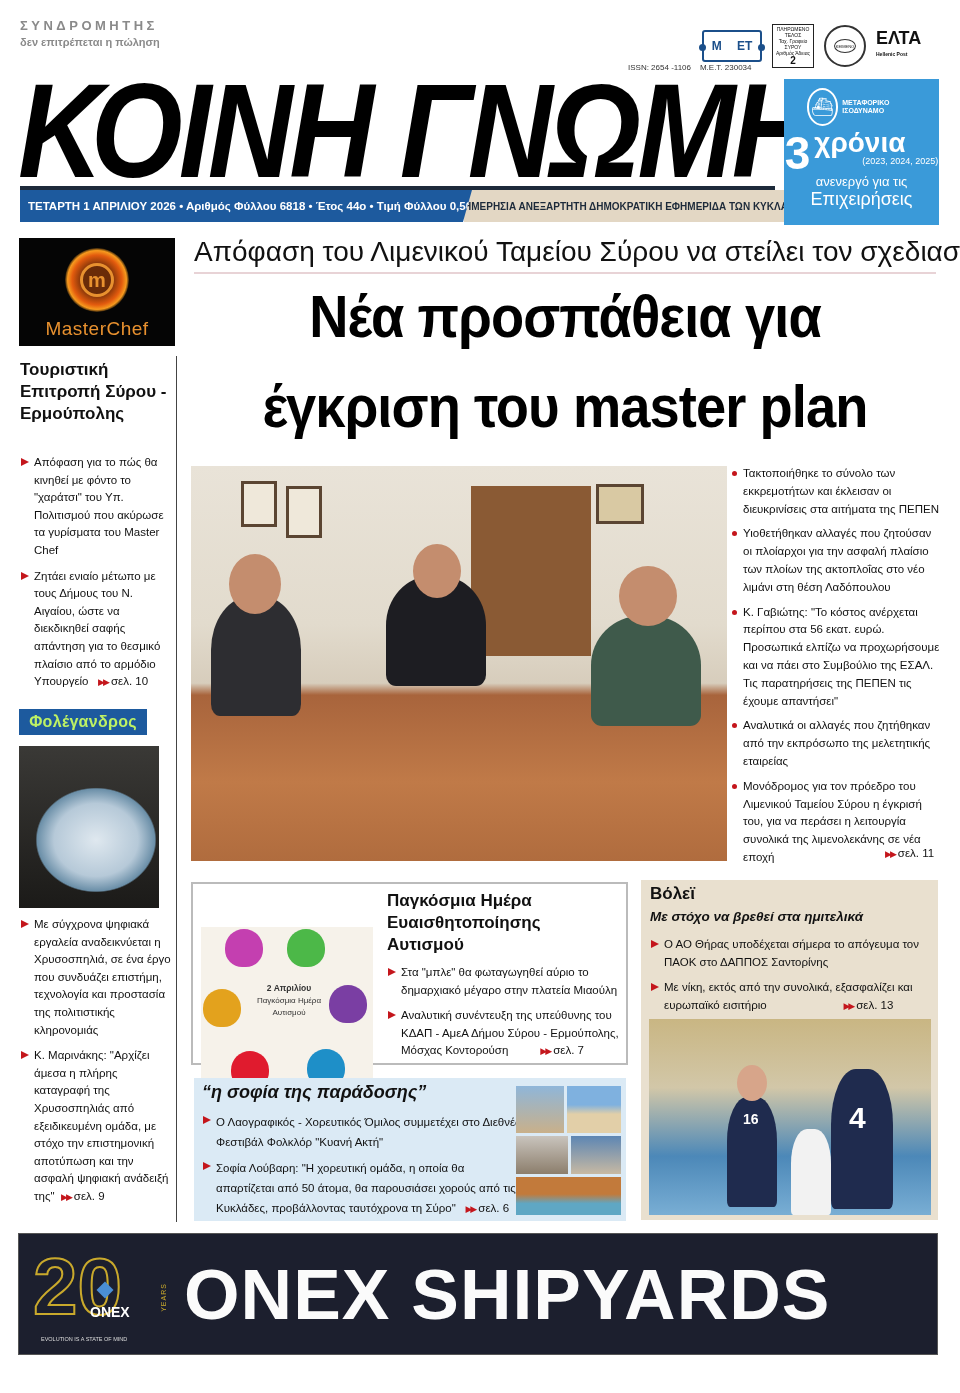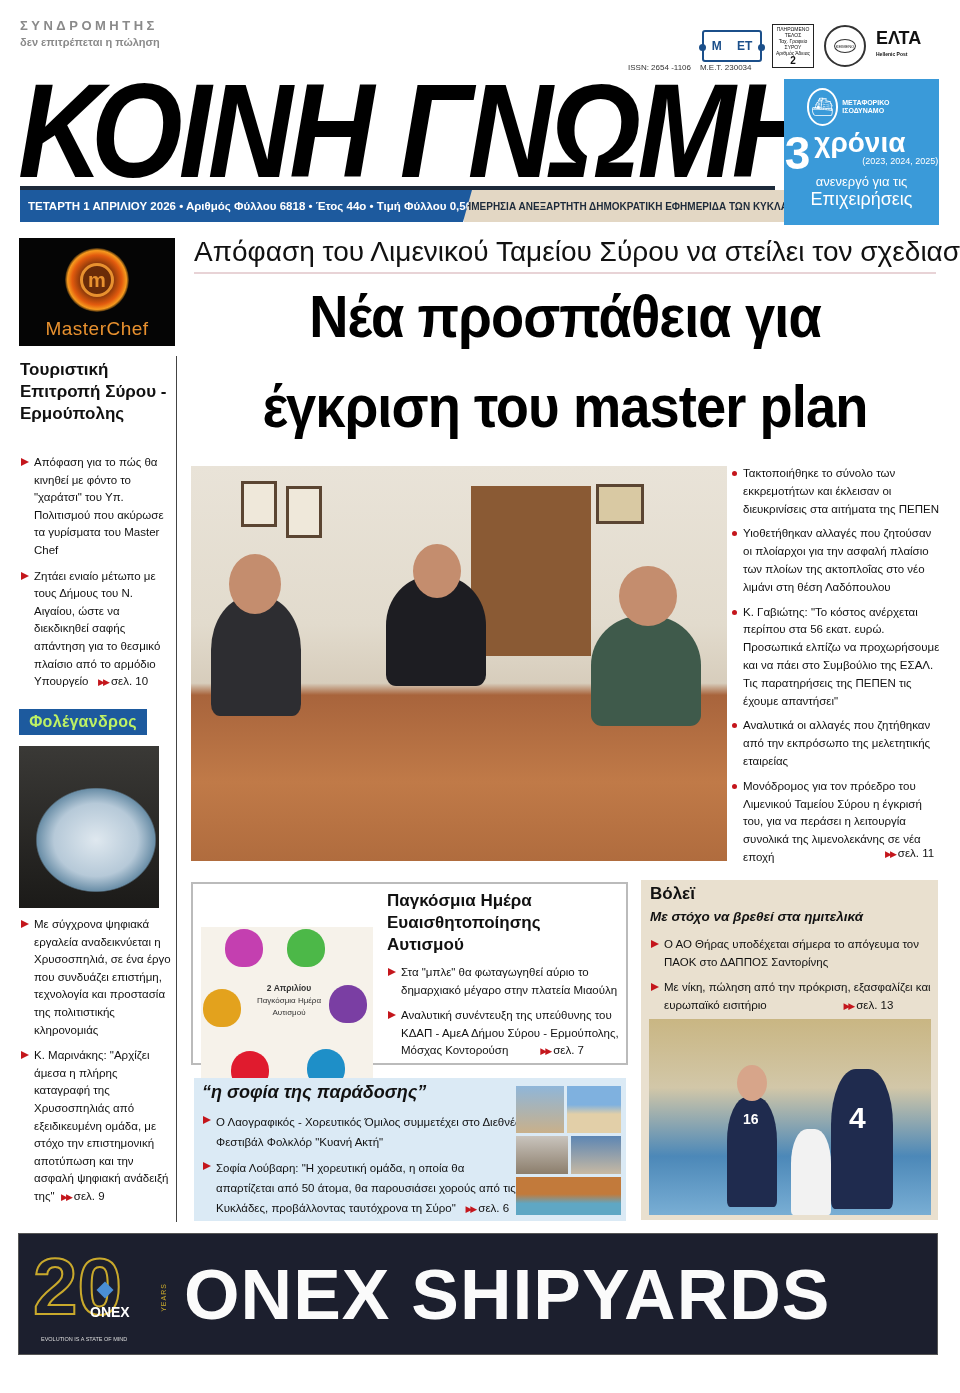--- a/index.html
+++ b/index.html
@@ -249,21 +249,21 @@
     </ul>
   </div>
 </div>
 
 <div class="abs volley">
   <div class="tag">Βόλεϊ</div>
   <div class="sub">Με στόχο να βρεθεί στα ημιτελικά</div>
   <div class="blist">
     <ul class="bullets">
       <li>Ο ΑΟ Θήρας υποδέχεται σήμερα το απόγευμα τον ΠΑΟΚ στο ΔΑΠΠΟΣ Σαντορίνης</li>
-      <li><span>Με νίκη, πώληση από την πρόκριση, εξασφαλίζει και ευρωπαϊκό εισιτήριο</span>&nbsp;&nbsp;&nbsp;&nbsp;&nbsp;&nbsp;&nbsp;&nbsp;&nbsp;&nbsp;&nbsp;&nbsp;&nbsp;&nbsp;&nbsp;&nbsp;&nbsp;&nbsp;&nbsp;&nbsp;&nbsp;&nbsp;&nbsp;&nbsp;<span class="pg"><span class="arr">▶▶</span><span>σελ. 13</span></span></li>
+      <li><span>Με νίκη, εκτός από την συνολικά, εξασφαλίζει και ευρωπαϊκό εισιτήριο</span>&nbsp;&nbsp;&nbsp;&nbsp;&nbsp;&nbsp;&nbsp;&nbsp;&nbsp;&nbsp;&nbsp;&nbsp;&nbsp;&nbsp;&nbsp;&nbsp;&nbsp;&nbsp;&nbsp;&nbsp;&nbsp;&nbsp;&nbsp;&nbsp;<span class="pg"><span class="arr">▶▶</span><span>σελ. 13</span></span></li>
     </ul>
   </div>
   <div class="photo">
     <div class="pl" style="left:78px;top:78px;width:50px;height:110px;"></div>
     <div class="h" style="position:absolute;left:88px;top:46px;width:30px;height:36px;border-radius:50%;background:#d7a58a;"></div>
     <div style="position:absolute;left:94px;top:92px;color:#fff;font-size:14px;font-weight:bold;">16</div>
     <div class="pl" style="left:142px;top:110px;width:40px;height:86px;background:#f2f2f2;"></div>
     <div class="pl" style="left:182px;top:50px;width:62px;height:140px;"></div>
     <div style="position:absolute;left:200px;top:82px;color:#fff;font-size:30px;font-weight:bold;">4</div>
   </div>

